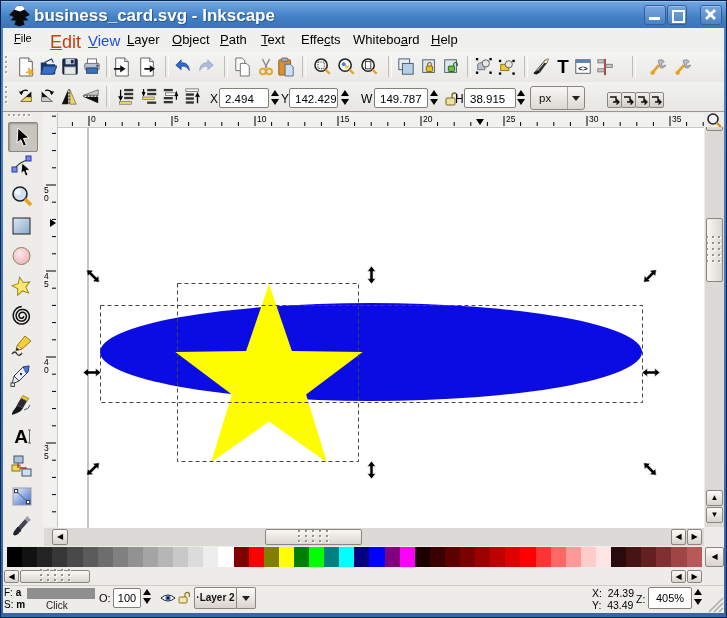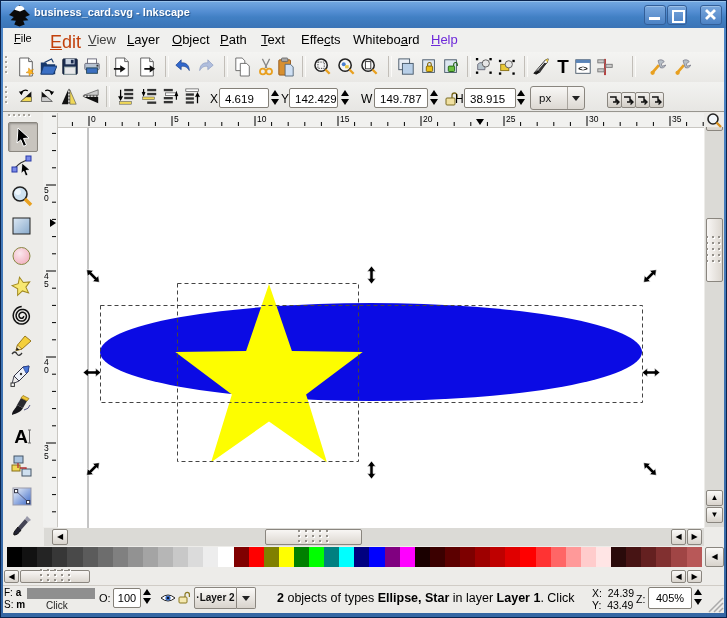--- a/index.html
+++ b/index.html
@@ -5,47 +5,47 @@
 .abs { position:absolute; }
 </style></head><body>
 
 <div class="abs" style="left:1px;top:1px;width:725px;height:616px;background:linear-gradient(#4e87c8,#3567a4);"></div>
 
 <div class="abs" style="left:1px;top:1px;width:725px;height:27px;background:linear-gradient(#74a9e2 0%,#538dd2 40%,#4180c4 60%,#3b74b6 100%);box-shadow:inset 0 1px 0 #98c2ec;">
   <div class="abs" style="left:7px;top:3px"><svg width="23" height="23" viewBox="0 0 22 22">
         <path d="M11 1 L16 5.5 L21 10.5 L16.5 12.5 L19.5 15.5 L14.5 16 L16 19.5 L11 21.5 L6 19.5 L7.5 16 L2.5 15.5 L5.5 12.5 L1 10.5 L6 5.5 Z" fill="#0a0a0a"></path>
         <path d="M11 1.6 C13.6 1.6 15.6 3.2 15.8 5.2 L11.5 7.2 L6.3 5.6 C6.8 3.2 8.6 1.6 11 1.6 Z" fill="#fff"></path>
       </svg></div>
-  <div class="abs" style="left:33px;top:5px;font-size:11px;font-weight:bold;color:#fff;text-shadow:1px 1px 1px #2a5588">business_card.svg - Inkscape</div>
+  <div class="abs" style="left:33px;top:5px;font-size:17px;font-weight:bold;color:#fff;text-shadow:1px 1px 1px #2a5588">business_card.svg - Inkscape</div>
   <div style="position:absolute;left:643px;top:4px;width:22px;height:20px;border-radius:3px;background:linear-gradient(#7aa8de,#4c82c4);border:1px solid #335f99;box-shadow:inset 0 1px 0 #9cc0e8;box-sizing:border-box">
       <div style="position:absolute;left:4px;bottom:4px;width:11px;height:2.6px;background:#fff"></div>
     </div>
   <div style="position:absolute;left:666px;top:4px;width:20px;height:20px;border-radius:3px;background:linear-gradient(#7aa8de,#4c82c4);border:1px solid #335f99;box-shadow:inset 0 1px 0 #9cc0e8;box-sizing:border-box">
       <div style="position:absolute;left:4px;top:4px;width:9px;height:9px;border:2.4px solid #fff"></div>
     </div>
   <div style="position:absolute;left:699px;top:4px;width:22px;height:20px;border-radius:3px;background:linear-gradient(#7aa8de,#4c82c4);border:1px solid #335f99;box-shadow:inset 0 1px 0 #9cc0e8;box-sizing:border-box">
       <svg width="19" height="18" style="position:absolute;left:0;top:0">
         <path d="M5 4 L14 13 M14 4 L5 13" stroke="#fff" stroke-width="2.8"></path>
       </svg>
     </div>
 </div>
 
 <div class="abs" style="left:3px;top:28px;width:721px;height:584px;background:#edece9;">
 
   <div class="abs" style="left:0;top:0;width:721px;height:24px;background:#f0f0ee;border-bottom:1px solid #d9d8d4">
       <div style="position:absolute;left:11px;top:4px;font-size:11px;color:#000"><span style="text-decoration:underline">F</span>ile</div>
       <div style="position:absolute;left:47px;top:4px;font-size:18px;color:#c2410c"><span style="text-decoration:underline">E</span>dit</div>
-      <div style="position:absolute;left:85px;top:4px;font-size:13px;color:#404040"><span style="text-decoration:underline">V</span>iew</div>
+      <div style="position:absolute;left:85px;top:4px;font-size:15px;color:#1d4ed8"><span style="text-decoration:underline">V</span>iew</div>
       <div style="position:absolute;left:124px;top:4px;font-size:13px;color:#000"><span style="text-decoration:underline">L</span>ayer</div>
       <div style="position:absolute;left:169px;top:4px;font-size:13px;color:#000"><span style="text-decoration:underline">O</span>bject</div>
       <div style="position:absolute;left:217px;top:4px;font-size:13px;color:#000"><span style="text-decoration:underline">P</span>ath</div>
       <div style="position:absolute;left:258px;top:4px;font-size:13px;color:#000"><span style="text-decoration:underline">T</span>ext</div>
       <div style="position:absolute;left:298px;top:4px;font-size:13px;color:#000">Effe<span style="text-decoration:underline">c</span>ts</div>
       <div style="position:absolute;left:350px;top:4px;font-size:13px;color:#000">Whitebo<span style="text-decoration:underline">a</span>rd</div>
-      <div style="position:absolute;left:428px;top:4px;font-size:13px;color:#6d28d9"><span style="text-decoration:underline">H</span>elp</div>
+      <div style="position:absolute;left:428px;top:4px;font-size:13px;color:#000000"><span style="text-decoration:underline">H</span>elp</div>
     </div>
 
   <div class="abs" style="left:0;top:24px;width:721px;height:30px;background:linear-gradient(#f4f4f2,#e9e8e5);border-bottom:1px solid #b5b3ae">
       <div style="position:absolute;left:14px;top:5px;width:18px;height:20px"><svg width="18" height="20" viewBox="0 0 20 22">
           <path d="M3 1 L13 1 L17 5 L17 21 L3 21 Z" fill="#fff" stroke="#555"></path>
           <path d="M13 1 L13 5 L17 5" fill="#e8e8e8" stroke="#555"></path>
           <path d="M13 12 l2.2 2.6 3-1.2 -1.6 2.8 2 2.4 -3.2-0.4 -1.6 2.8 -0.6-3.2 -3.2-0.6 2.8-1.6 Z" fill="#ffb520" stroke="#c87800" stroke-width="0.5"></path>
         </svg></div>
       <div style="position:absolute;left:36px;top:5px;width:18px;height:20px"><svg width="18" height="20" viewBox="0 0 20 22">
           <path d="M2 6 L8 6 L9 8 L18 8 L18 19 L2 19 Z" fill="#16386c"></path>
@@ -234,21 +234,21 @@
         </svg></div>
       <div style="position:absolute;left:181px;top:5px;width:19px;height:21px"><svg width="18" height="20" viewBox="0 0 20 22">
           <rect x="2" y="2" width="14" height="3" fill="#fff" stroke="#555" stroke-width="0.8"></rect>
           <rect x="2" y="7" width="9" height="2.6" fill="#333"></rect>
           <rect x="2" y="11.4" width="9" height="2.6" fill="#333"></rect>
           <rect x="2" y="15.8" width="9" height="2.6" fill="#333"></rect>
           <path d="M15 18 L15 8 M13 11 L15 7 L17 11" fill="none" stroke="#000" stroke-width="1.4"></path>
         </svg></div>
       <div style="position:absolute;left:103px;top:4px;width:2px;height:21px;border-left:1px solid #c3c1bb;border-right:1px solid #fbfaf9"></div>
       <div style="position:absolute;left:207px;top:10px;font-size:12px;color:#000">X</div>
-      <div style="position:absolute;left:216px;top:6px;width:50px;height:20px;background:#fff;border:1px solid #848078;border-radius:2px;font-size:11.5px;line-height:20px;color:#000;padding-left:5px;box-sizing:border-box;text-align:left">4.619</div>
+      <div style="position:absolute;left:216px;top:6px;width:50px;height:20px;background:#fff;border:1px solid #848078;border-radius:2px;font-size:11.5px;line-height:20px;color:#000;padding-left:5px;box-sizing:border-box;text-align:left">2.494</div>
       <div style="position:absolute;top:8px;width:9px;height:16px;left:268px">
         <div style="width:0;height:0;border-left:4.5px solid transparent;border-right:4.5px solid transparent;border-bottom:6px solid #000;margin-bottom:3px"></div>
         <div style="width:0;height:0;border-left:4.5px solid transparent;border-right:4.5px solid transparent;border-top:6px solid #000"></div>
       </div>
       <div style="position:absolute;left:278px;top:10px;font-size:12px;color:#000">Y</div>
       <div style="position:absolute;left:286px;top:6px;width:49px;height:20px;background:#fff;border:1px solid #848078;border-radius:2px;font-size:11.5px;line-height:20px;color:#000;padding-left:5px;box-sizing:border-box;text-align:left">142.429</div>
       <div style="position:absolute;top:8px;width:9px;height:16px;left:338px">
         <div style="width:0;height:0;border-left:4.5px solid transparent;border-right:4.5px solid transparent;border-bottom:6px solid #000;margin-bottom:3px"></div>
         <div style="width:0;height:0;border-left:4.5px solid transparent;border-right:4.5px solid transparent;border-top:6px solid #000"></div>
       </div>
@@ -668,21 +668,20 @@
           <circle cx="8" cy="7" r="1.1" fill="#000"></circle>
         </svg></div>
 <div style="position:absolute;left:175px;top:4px"><svg width="13" height="15">
           <rect x="1" y="7" width="8" height="6" rx="1" fill="#f4e8b0" stroke="#8a7820"></rect>
           <path d="M7 7 v-2.5 a2.2 2.2 0 0 1 4.4 0 V 7" fill="none" stroke="#8a7820" stroke-width="1.2"></path>
         </svg></div>
 <div style="position:absolute;left:191px;top:1px;width:43px;height:22px;background:linear-gradient(#fbfaf8,#d8d3cc);border:1px solid #8a867f;border-radius:2px 0 0 2px;box-sizing:border-box;font-size:10px;font-weight:bold;line-height:20px;text-align:center;color:#111">·Layer 2</div>
 <div style="position:absolute;left:234px;top:1px;width:19px;height:22px;background:linear-gradient(#fbfaf8,#d8d3cc);border:1px solid #8a867f;border-left:none;border-radius:0 2px 2px 0;box-sizing:border-box">
         <div style="width:0;height:0;border-left:4px solid transparent;border-right:4px solid transparent;border-top:5px solid #222;margin:8px auto 0"></div>
       </div>
-<div style="position:absolute;left:274px;top:5px;font-size:12.5px;color:#000"><b>2</b> objects of types <b>Ellipse,</b> <b>Star</b> in layer <b>Layer 1</b>. Click</div>
 <div style="position:absolute;left:589px;top:1px;font-size:10.5px;color:#000">X:&nbsp; 24.39</div>
 <div style="position:absolute;left:589px;top:13px;font-size:10.5px;color:#000">Y:&nbsp; 43.49</div>
 <div style="position:absolute;left:633px;top:7px;font-size:10.5px;color:#000">Z:</div>
 <div style="position:absolute;left:645px;top:1px;width:44px;height:22px;background:#fff;border:1px solid #848078;border-radius:2px;box-sizing:border-box;font-size:11px;line-height:20px;text-align:center;color:#000">405%</div>
 <div style="position:absolute;left:691px;top:3px">
   <div style="width:0;height:0;border-left:4.5px solid transparent;border-right:4.5px solid transparent;border-bottom:6px solid #000;margin-bottom:4px"></div>
   <div style="width:0;height:0;border-left:4.5px solid transparent;border-right:4.5px solid transparent;border-top:6px solid #000"></div>
 </div>
 <svg width="18" height="18" style="position:absolute;right:0;bottom:0">
         <path d="M17 3 L3 17 M17 8 L8 17 M17 13 L13 17" stroke="#aaa" stroke-width="1.5"></path>

